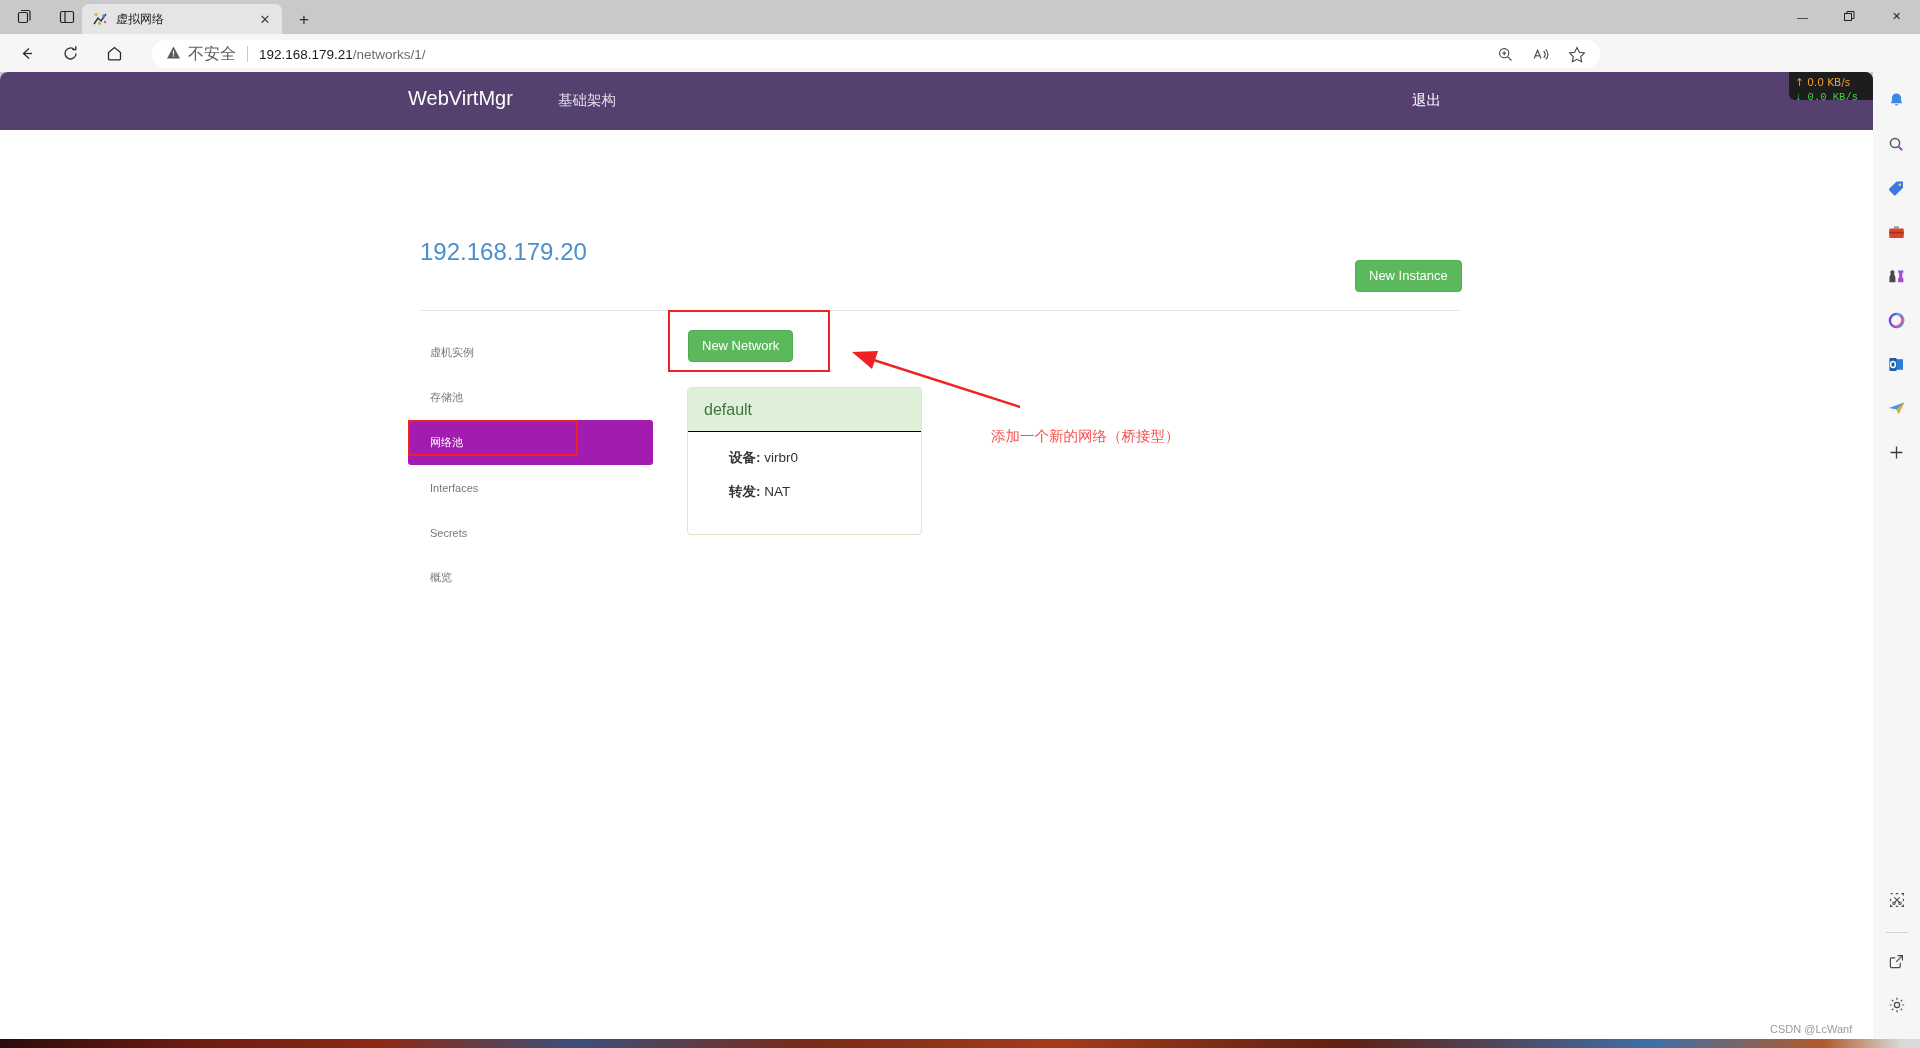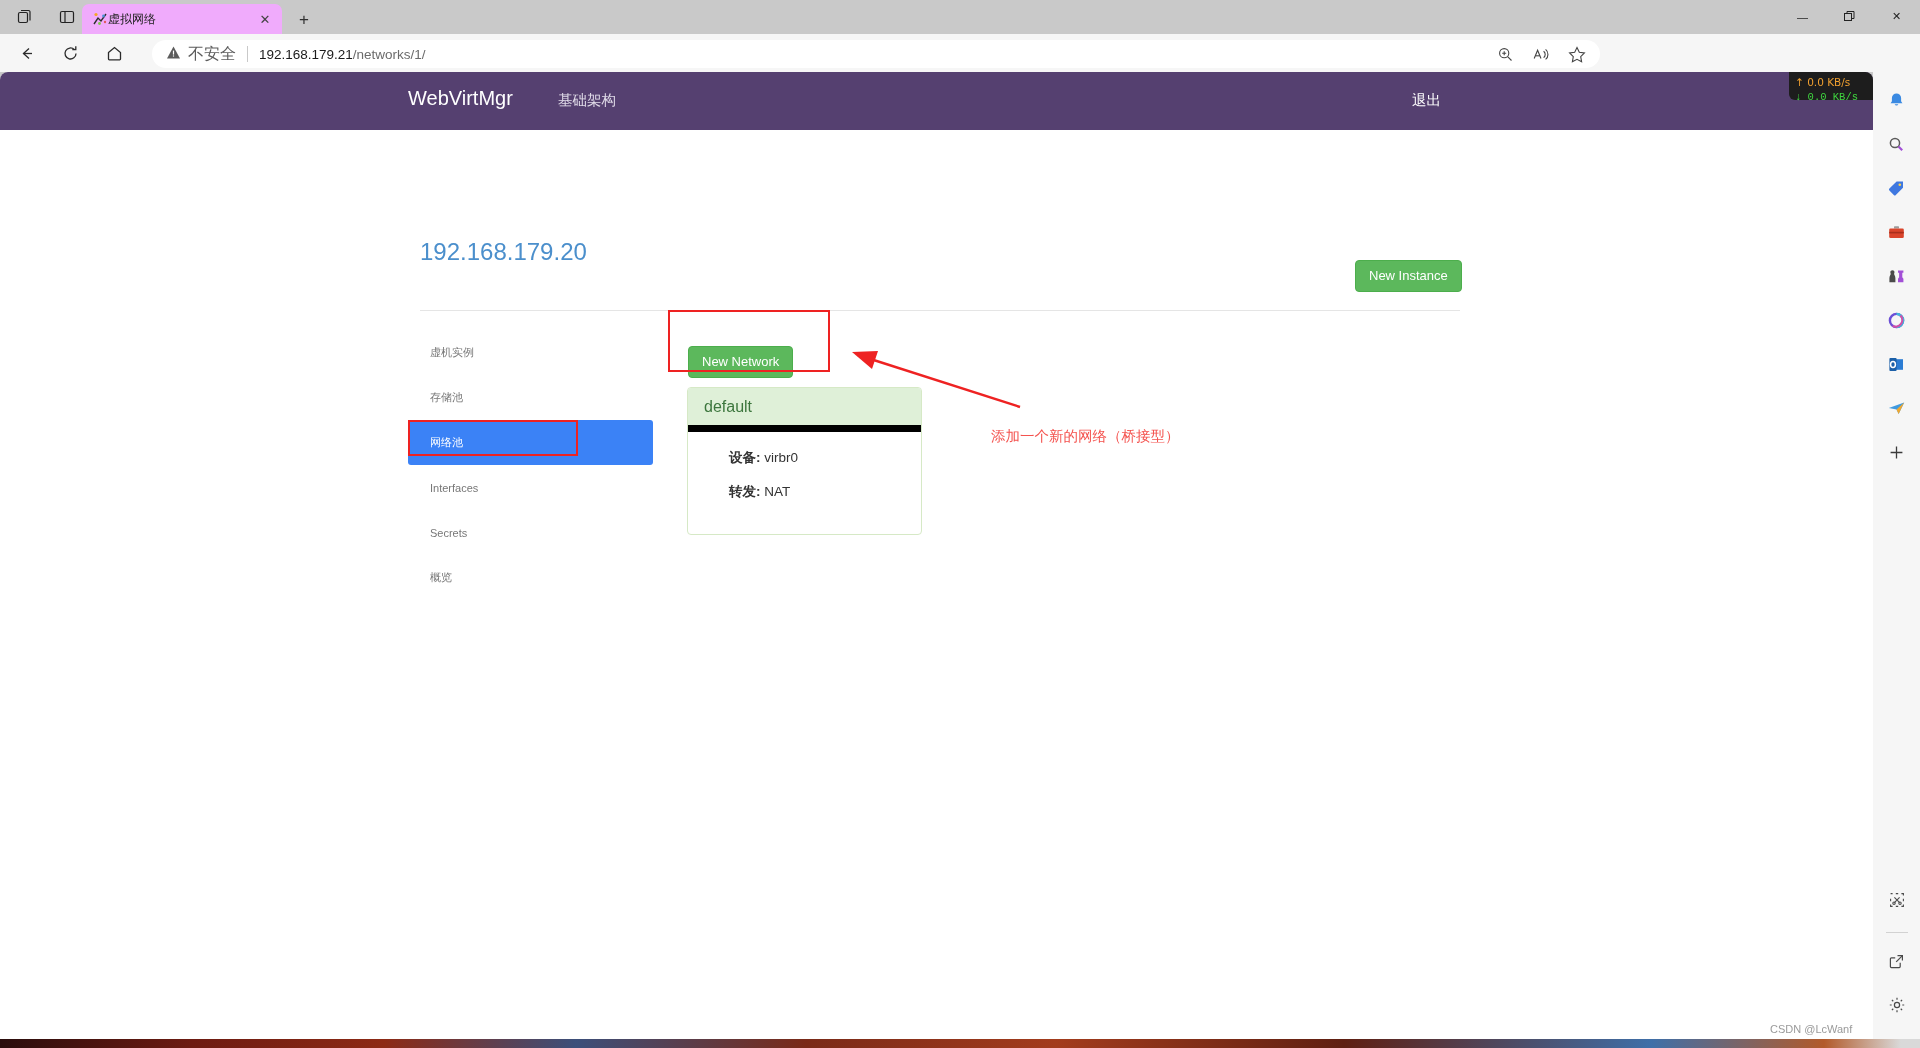--- a/index.html
+++ b/index.html
@@ -26,25 +26,25 @@
   .tabstrip-left { display: flex; align-items: center; height: 34px; padding-left: 8px; gap: 8px; }
   .chrome-icon-btn {
     width: 34px; height: 30px; display: flex; align-items: center; justify-content: center;
     border-radius: 4px;
   }
   .chrome-icon-btn svg { display: block; }
 
   .tab {
     position: absolute; left: 82px; top: 4px;
     width: 200px; height: 30px;
-    background: #f0abfc;
+    background: #e5e5e5;
     border-radius: 7px 7px 0 0;
     display: flex; align-items: center;
     padding: 0 8px 0 10px;
-    gap: 0;
+    gap: 8px;
     justify-content: center;
   }
   .tab-favicon { width: 16px; height: 16px; position: relative; flex: 0 0 16px; }
   .tab-title {
     font-size: 12px; color: #202020; white-space: nowrap; overflow: hidden;
     flex: 1;
   }
   .tab-close {
     width: 18px; height: 18px; display: flex; align-items: center; justify-content: center;
     font-size: 13px; color: #444; line-height: 1;
@@ -181,35 +181,35 @@
     background: #e5e5e5;
   }
 
   
   .side-list { position: absolute; left: 408px; top: 258px; width: 245px; }
   .side-item {
     height: 45px; display: flex; align-items: center;
     padding-left: 22px; font-size: 11px; color: #777777;
   }
   .side-item.active {
-    background: #3b82f6; color: #ffffff;
+    background: #a21caf; color: #ffffff;
     border-radius: 3px;
   }
 
   
-  .new-network { position: absolute; left: 688px; top: 274px; }
+  .new-network { position: absolute; left: 688px; top: 258px; }
   .card {
     position: absolute; left: 687px; top: 315px;
     width: 235px; height: 148px;
     border: 1px solid #d6e9c6; border-radius: 4px;
     background: #ffffff;
   }
   .card-head {
     height: 44px; background: #dff0d8;
-    border-bottom: 7px solid #000000;
+    border-bottom: 1px solid #000000;
     display: flex; align-items: center; padding-left: 16px;
     font-size: 16px; color: #3c763d;
     border-radius: 3px 3px 0 0;
   }
   .card-body { padding: 17px 16px 0 22px; }
   .card-row { font-size: 13.5px; color: #333; margin-bottom: 16px; margin-left: 19px; }
   .card-row b { font-weight: 700; }
 
   
   .box-network-nav {

